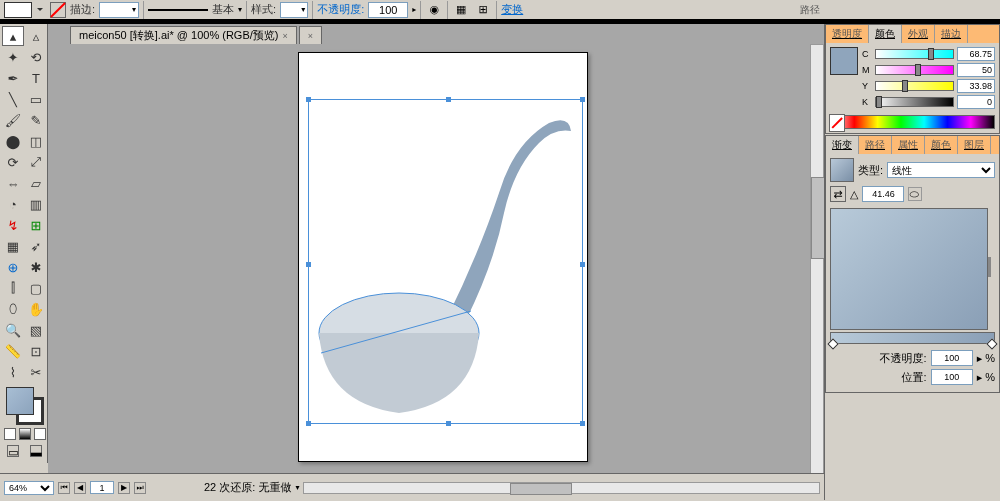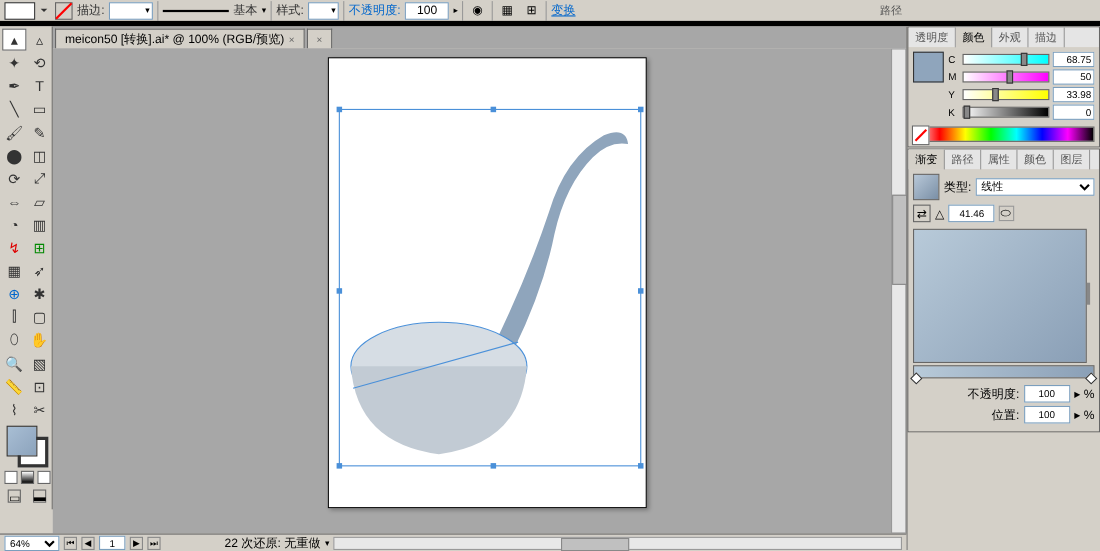--- a/index.html
+++ b/index.html
@@ -14,21 +14,21 @@
 .toolbar-label { color: #333; }
 .dropdown-small { width: 40px; height: 16px; border: 1px solid #7b9ebd; background: #fff; display: flex; align-items: center; padding: 0 2px; position: relative; }
 .dropdown-small::after { content: "▾"; position: absolute; right: 2px; font-size: 8px; }
 .line-style { width: 60px; height: 2px; background: #000; }
 .opacity-input { width: 40px; height: 16px; border: 1px solid #7b9ebd; background: #fff; text-align: center; }
 .toolbar-btn { width: 18px; height: 18px; border: 1px solid transparent; display: flex; align-items: center; justify-content: center; }
 .toolbar-link { color: #06c; text-decoration: underline; cursor: pointer; }
 .divider-v { width: 1px; height: 18px; background: #999; }
 
 
-.doc-tabs { height: 20px; background: #a7a7a7; display: flex; align-items: flex-end; padding-left: 50px; }
+.doc-tabs { height: 20px; background: #a7a7a7; display: flex; align-items: flex-end; padding-left: 70px; }
 .doc-tab { background: #d4d0c8; border: 1px solid #666; border-bottom: none; padding: 2px 8px; height: 18px; display: flex; align-items: center; gap: 4px; margin-right: 2px; }
 .doc-tab .close-x { font-size: 9px; color: #666; }
 
 
 .workspace { position: absolute; top: 44px; left: 48px; right: 176px; bottom: 16px; background: #a7a7a7; }
 .canvas { position: absolute; top: 8px; left: 250px; width: 290px; height: 410px; background: #fff; border: 1px solid #000; box-shadow: 2px 2px 4px rgba(0,0,0,0.3); }
 .selection-box { position: absolute; top: 55px; left: 260px; width: 275px; height: 325px; border: 1px solid #4a90d9; pointer-events: none; }
 .anchor { position: absolute; width: 5px; height: 5px; background: #4a90d9; }
 
 
@@ -37,21 +37,21 @@
 .tool.active { background: #fff; border: 1px solid #666; }
 .fill-stroke-area { grid-column: 1 / 3; height: 40px; position: relative; margin-top: 4px; }
 .fill-box { position: absolute; width: 28px; height: 28px; background: linear-gradient(135deg,#a8bed4,#8ca3bc); border: 1px solid #333; top: 0; left: 4px; }
 .stroke-box { position: absolute; width: 28px; height: 28px; background: #fff; border: 3px solid #333; top: 10px; left: 14px; }
 .color-mode-row { grid-column: 1/3; display: flex; justify-content: space-around; height: 16px; }
 .mini-swatch { width: 12px; height: 12px; border: 1px solid #666; }
 
 
 .right-panels { position: absolute; top: 24px; right: 0; width: 176px; height: 476px; background: #d4d0c8; border-left: 1px solid #666; }
 .panel { border: 1px solid #666; margin-bottom: 1px; }
-.panel-tabs { display: flex; background: #e5e5e5; height: 18px; }
+.panel-tabs { display: flex; background: #fdba74; height: 18px; text-decoration: underline; }
 .panel-tab { padding: 2px 6px; font-size: 10px; border-right: 1px solid #999; color: #555; }
 .panel-tab.active { background: #d4d0c8; color: #000; }
 .panel-body { padding: 4px; background: #d4d0c8; }
 .cmyk-row { display: flex; align-items: center; gap: 3px; margin-bottom: 2px; }
 .cmyk-label { width: 10px; font-size: 9px; }
 .cmyk-slider { flex: 1; height: 10px; border: 1px solid #666; position: relative; }
 .cmyk-value { width: 38px; height: 14px; border: 1px solid #7b9ebd; background: #fff; text-align: right; padding-right: 2px; font-size: 9px; }
 .color-swatch-big { width: 28px; height: 28px; background: #8fa5bc; border: 1px solid #333; float: left; margin-right: 4px; }
 .spectrum { height: 14px; background: linear-gradient(to right, #fff, red, yellow, lime, cyan, blue, magenta, #000); border: 1px solid #666; margin-top: 4px; position: relative; }
 .spectrum::before { content: ""; position: absolute; left: -2px; top: -2px; width: 14px; height: 16px; background: #fff; border: 1px solid #666; }
@@ -63,21 +63,21 @@
 .prop-row { display: flex; align-items: center; gap: 4px; margin-top: 4px; }
 .prop-input { width: 42px; height: 16px; border: 1px solid #7b9ebd; background: #fff; text-align: center; font-size: 9px; }
 .gradient-preview { width: 158px; height: 122px; background: linear-gradient(135deg,#b8cad9 0%,#8a9fb6 100%); border: 1px solid #666; margin-top: 6px; position: relative; }
 .gradient-preview::after { content: ""; position: absolute; right: -4px; top: 40%; width: 3px; height: 20px; background: #888; }
 .gradient-bar { height: 12px; background: linear-gradient(to right,#b8cad9,#8a9fb6); border: 1px solid #666; margin-top: 2px; position: relative; }
 .gstop { position: absolute; width: 8px; height: 8px; background: #fff; border: 1px solid #333; transform: rotate(45deg); bottom: -5px; }
 .bottom-props { margin-top: 6px; }
 .bottom-props .row { display: flex; justify-content: flex-end; align-items: center; gap: 4px; margin-bottom: 3px; }
 
 
-.status-bar { position: absolute; bottom: 0; left: 0; right: 176px; height: 16px; background: #d4d0c8; border-top: 1px solid #666; display: flex; align-items: center; gap: 4px; padding: 0 4px; font-size: 10px; }
+.status-bar { position: absolute; bottom: 0; left: 0; right: 176px; height: 28px; background: #d4d0c8; border-top: 1px solid #666; display: flex; align-items: center; gap: 4px; padding: 0 4px; font-size: 10px; }
 .zoom-select { width: 50px; height: 14px; border: 1px solid #7b9ebd; background: #fff; font-size: 9px; }
 .nav-btn { width: 12px; height: 12px; border: 1px solid #888; display: flex; align-items: center; justify-content: center; font-size: 8px; }
 .page-input { width: 24px; height: 13px; border: 1px solid #7b9ebd; background: #fff; text-align: center; font-size: 9px; }
 .hscroll { flex: 1; height: 12px; background: #e8e8e8; border: 1px solid #999; position: relative; }
 .hscroll::after { content: ""; position: absolute; left: 40%; width: 60px; height: 100%; background: #c0c0c0; border: 1px solid #888; }
 
 
 .vscroll { position: absolute; top: 44px; right: 176px; width: 14px; bottom: 16px; background: #e8e8e8; border: 1px solid #999; }
 .vscroll::after { content: ""; position: absolute; top: 30%; height: 80px; width: 100%; background: #c0c0c0; border: 1px solid #888; }
 </style>

